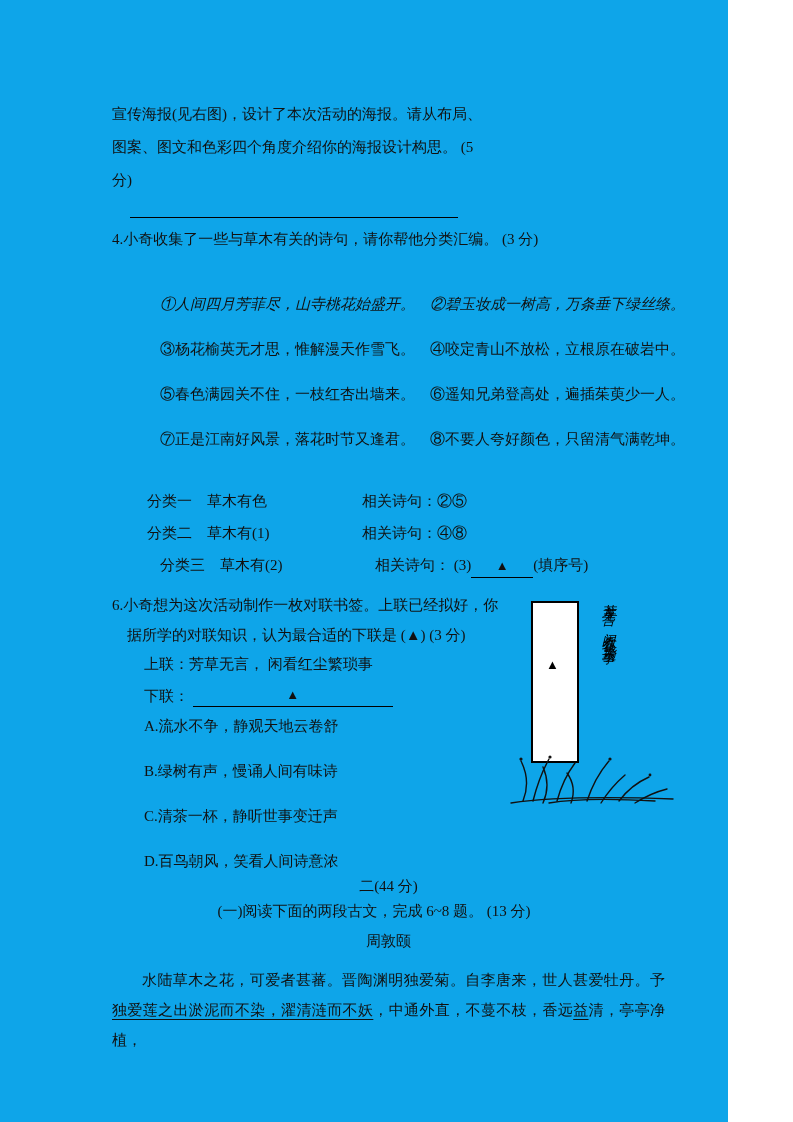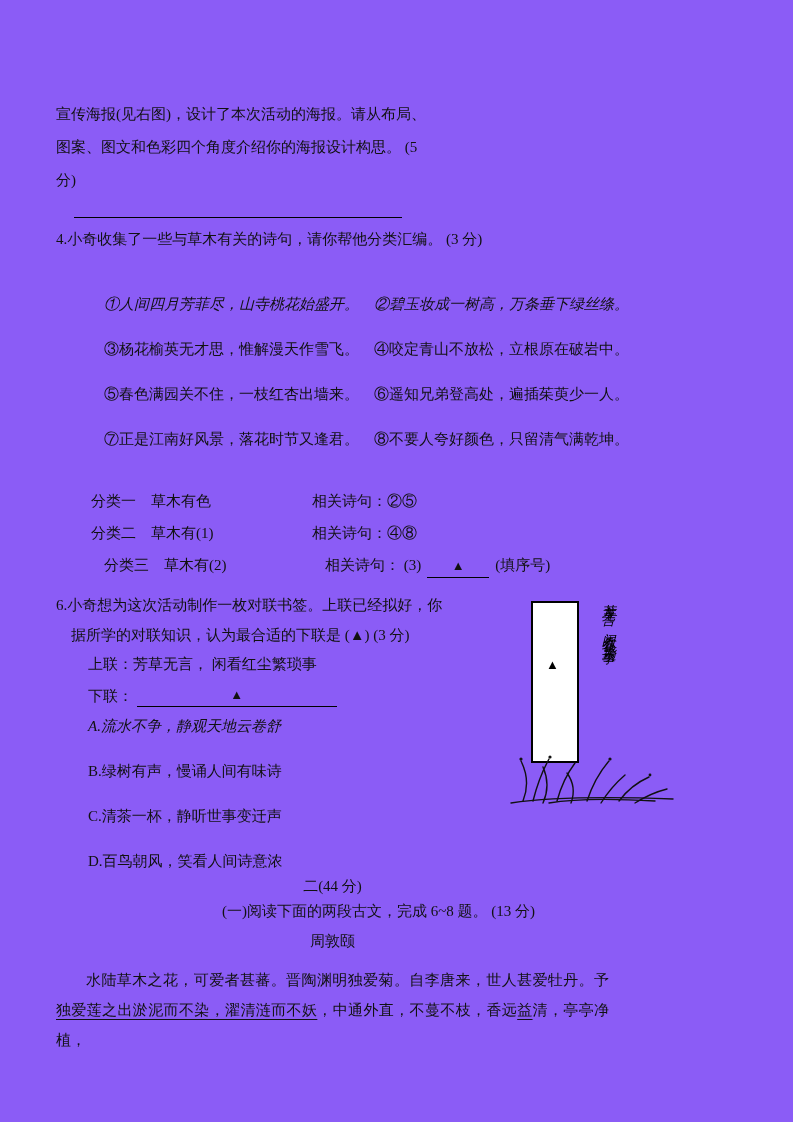--- a/index.html
+++ b/index.html
@@ -1,42 +1,42 @@
 <!DOCTYPE html>
 <html><head>
 <meta charset="utf-8">
 <style>
   html,body{margin:0;padding:0;background:#ffffff;}
   .page{
     position:relative;
-    width:793px;height:1122px;
-    background:#8b5cf6;
+    width:728px;height:1122px;
+    background:#0ea5e9;
     box-sizing:border-box;
-    padding:103px 120px 0 56px;
+    padding:103px 120px 0 112px;
     font-family:"Liberation Serif","DejaVu Serif",serif;
     color:#111;
     font-size:15px;
     overflow:hidden;
   }
   .line{line-height:22px;white-space:nowrap;}
   .mt11{margin-top:11px;}
   .answer-line{height:0;border-bottom:1px solid #000;width:328px;margin-left:18px;margin-top:26px;}
   .q4stem{margin-top:10px;}
   .poem{margin-left:48px;margin-top:23px;}
   .poem-first{margin-top:43px;font-style:italic;}
-  .catrow{margin-left:35px;margin-top:10px;display:flex;gap:6px;}
+  .catrow{margin-left:35px;margin-top:10px;display:flex;}
   .catrow-first{margin-top:40px;}
   .catrow-third{margin-left:48px;}
   .cat-col{width:215px;flex:0 0 auto;}
   .q5stem1{margin-top:16px;}
   .q5stem2{margin-top:8px;margin-left:15px;}
   .couplet{margin-left:32px;margin-top:7px;}
   .couplet2{margin-left:32px;margin-top:8px;}
   .option{margin-left:32px;margin-top:23px;}
-  .option-first{margin-top:8px;font-style:italic;}
+  .option-first{margin-top:8px;}
   .center{text-align:center;width:553px;}
   .sec-header{margin-top:3px;}
   .sec-sub{margin-top:3px;margin-left:28px;text-align:center;}
   .sec-title{margin-top:6px;}
   .sec-author{margin-top:8px;}
   .para{margin-top:13px;width:553px;line-height:30px;text-align:justify;text-indent:2em;white-space:normal;}
   .useg{text-decoration:underline;text-underline-offset:4px;}
   .blank{display:inline-block;border-bottom:1px solid #000;text-align:center;vertical-align:bottom;}
   .blank-short{width:62px;}
   .blank-long{width:200px;}

